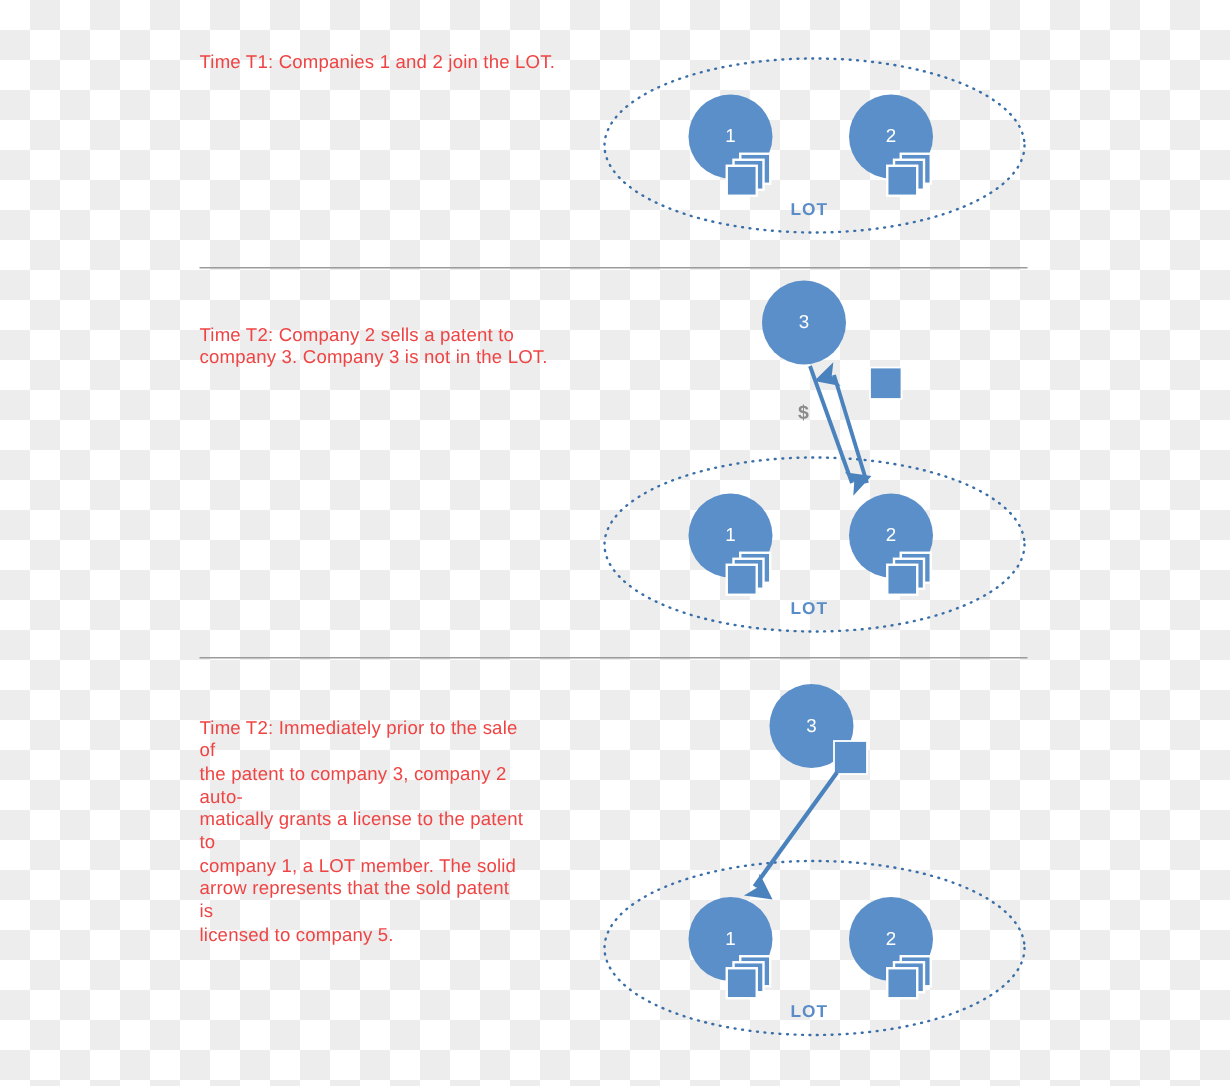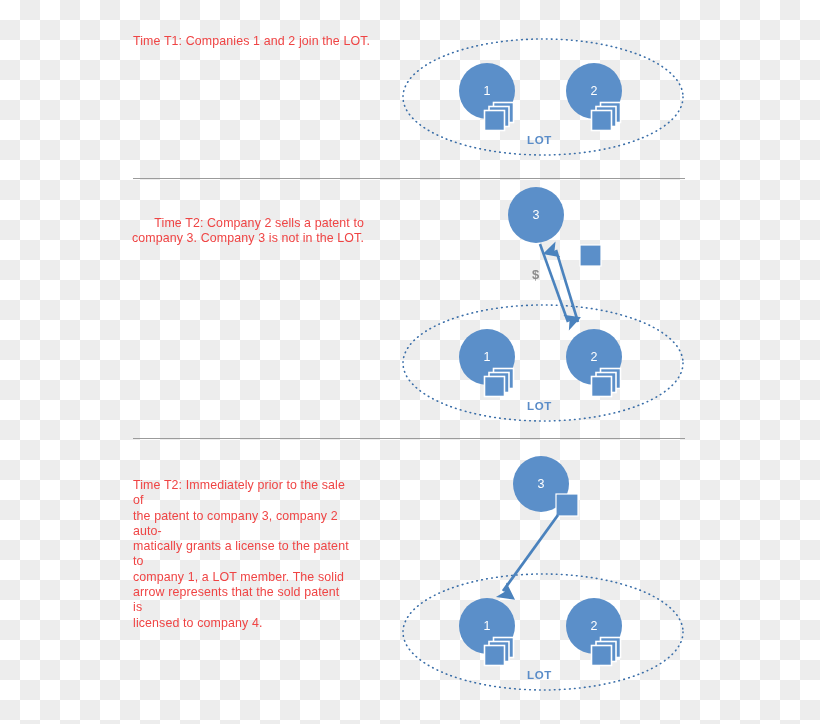--- a/index.html
+++ b/index.html
@@ -81,35 +81,35 @@
 <div class="stage">
 
   <div class="panel">
     <div class="caption" style="left:133px; top:34px; width:240px;">Time T1: Companies 1 and 2 join the LOT.</div>
     <div class="lot-label" style="left:527px; top:134px;">LOT</div>
   </div>
 
   <div class="divider" style="top:178px;"></div>
 
   <div class="panel">
-    <div class="caption" style="left:120px; top:216px; width:244px;text-align:right;">Time T2: Company 2 sells a patent to
+    <div class="caption" style="left:133px; top:216px; width:244px;">Time T2: Company 2 sells a patent to
 company 3. Company 3 is not in the LOT.</div>
     <div class="lot-label" style="left:527px; top:400px;">LOT</div>
     <div class="money-label" style="left:532px; top:267px;">$</div>
   </div>
 
   <div class="divider" style="top:438px;"></div>
 
   <div class="panel">
     <div class="caption" style="left:133px; top:478px; width:218px;">Time T2: Immediately prior to the sale of
 the patent to company 3, company 2 auto-
 matically grants a license to the patent to
 company 1, a LOT member. The solid
 arrow represents that the sold patent is
-licensed to company 4.</div>
+licensed to company 5.</div>
     <div class="lot-label" style="left:527px; top:669px;">LOT</div>
   </div>
 
   <div class="svgwrap">
     <svg width="820" height="724" viewBox="0 0 820 724" xmlns="http://www.w3.org/2000/svg">
       <defs>
         <marker id="arrowUp" markerWidth="7" markerHeight="7" refX="3.2" refY="5.6" orient="auto" markerUnits="strokeWidth">
           <path d="M3.2,0.3 L6.4,6.4 L3.2,5.0 L0,6.4 Z" fill="#4a82bd"></path>
         </marker>
         <marker id="arrowDown" markerWidth="7" markerHeight="7" refX="3.2" refY="5.6" orient="auto" markerUnits="strokeWidth">

